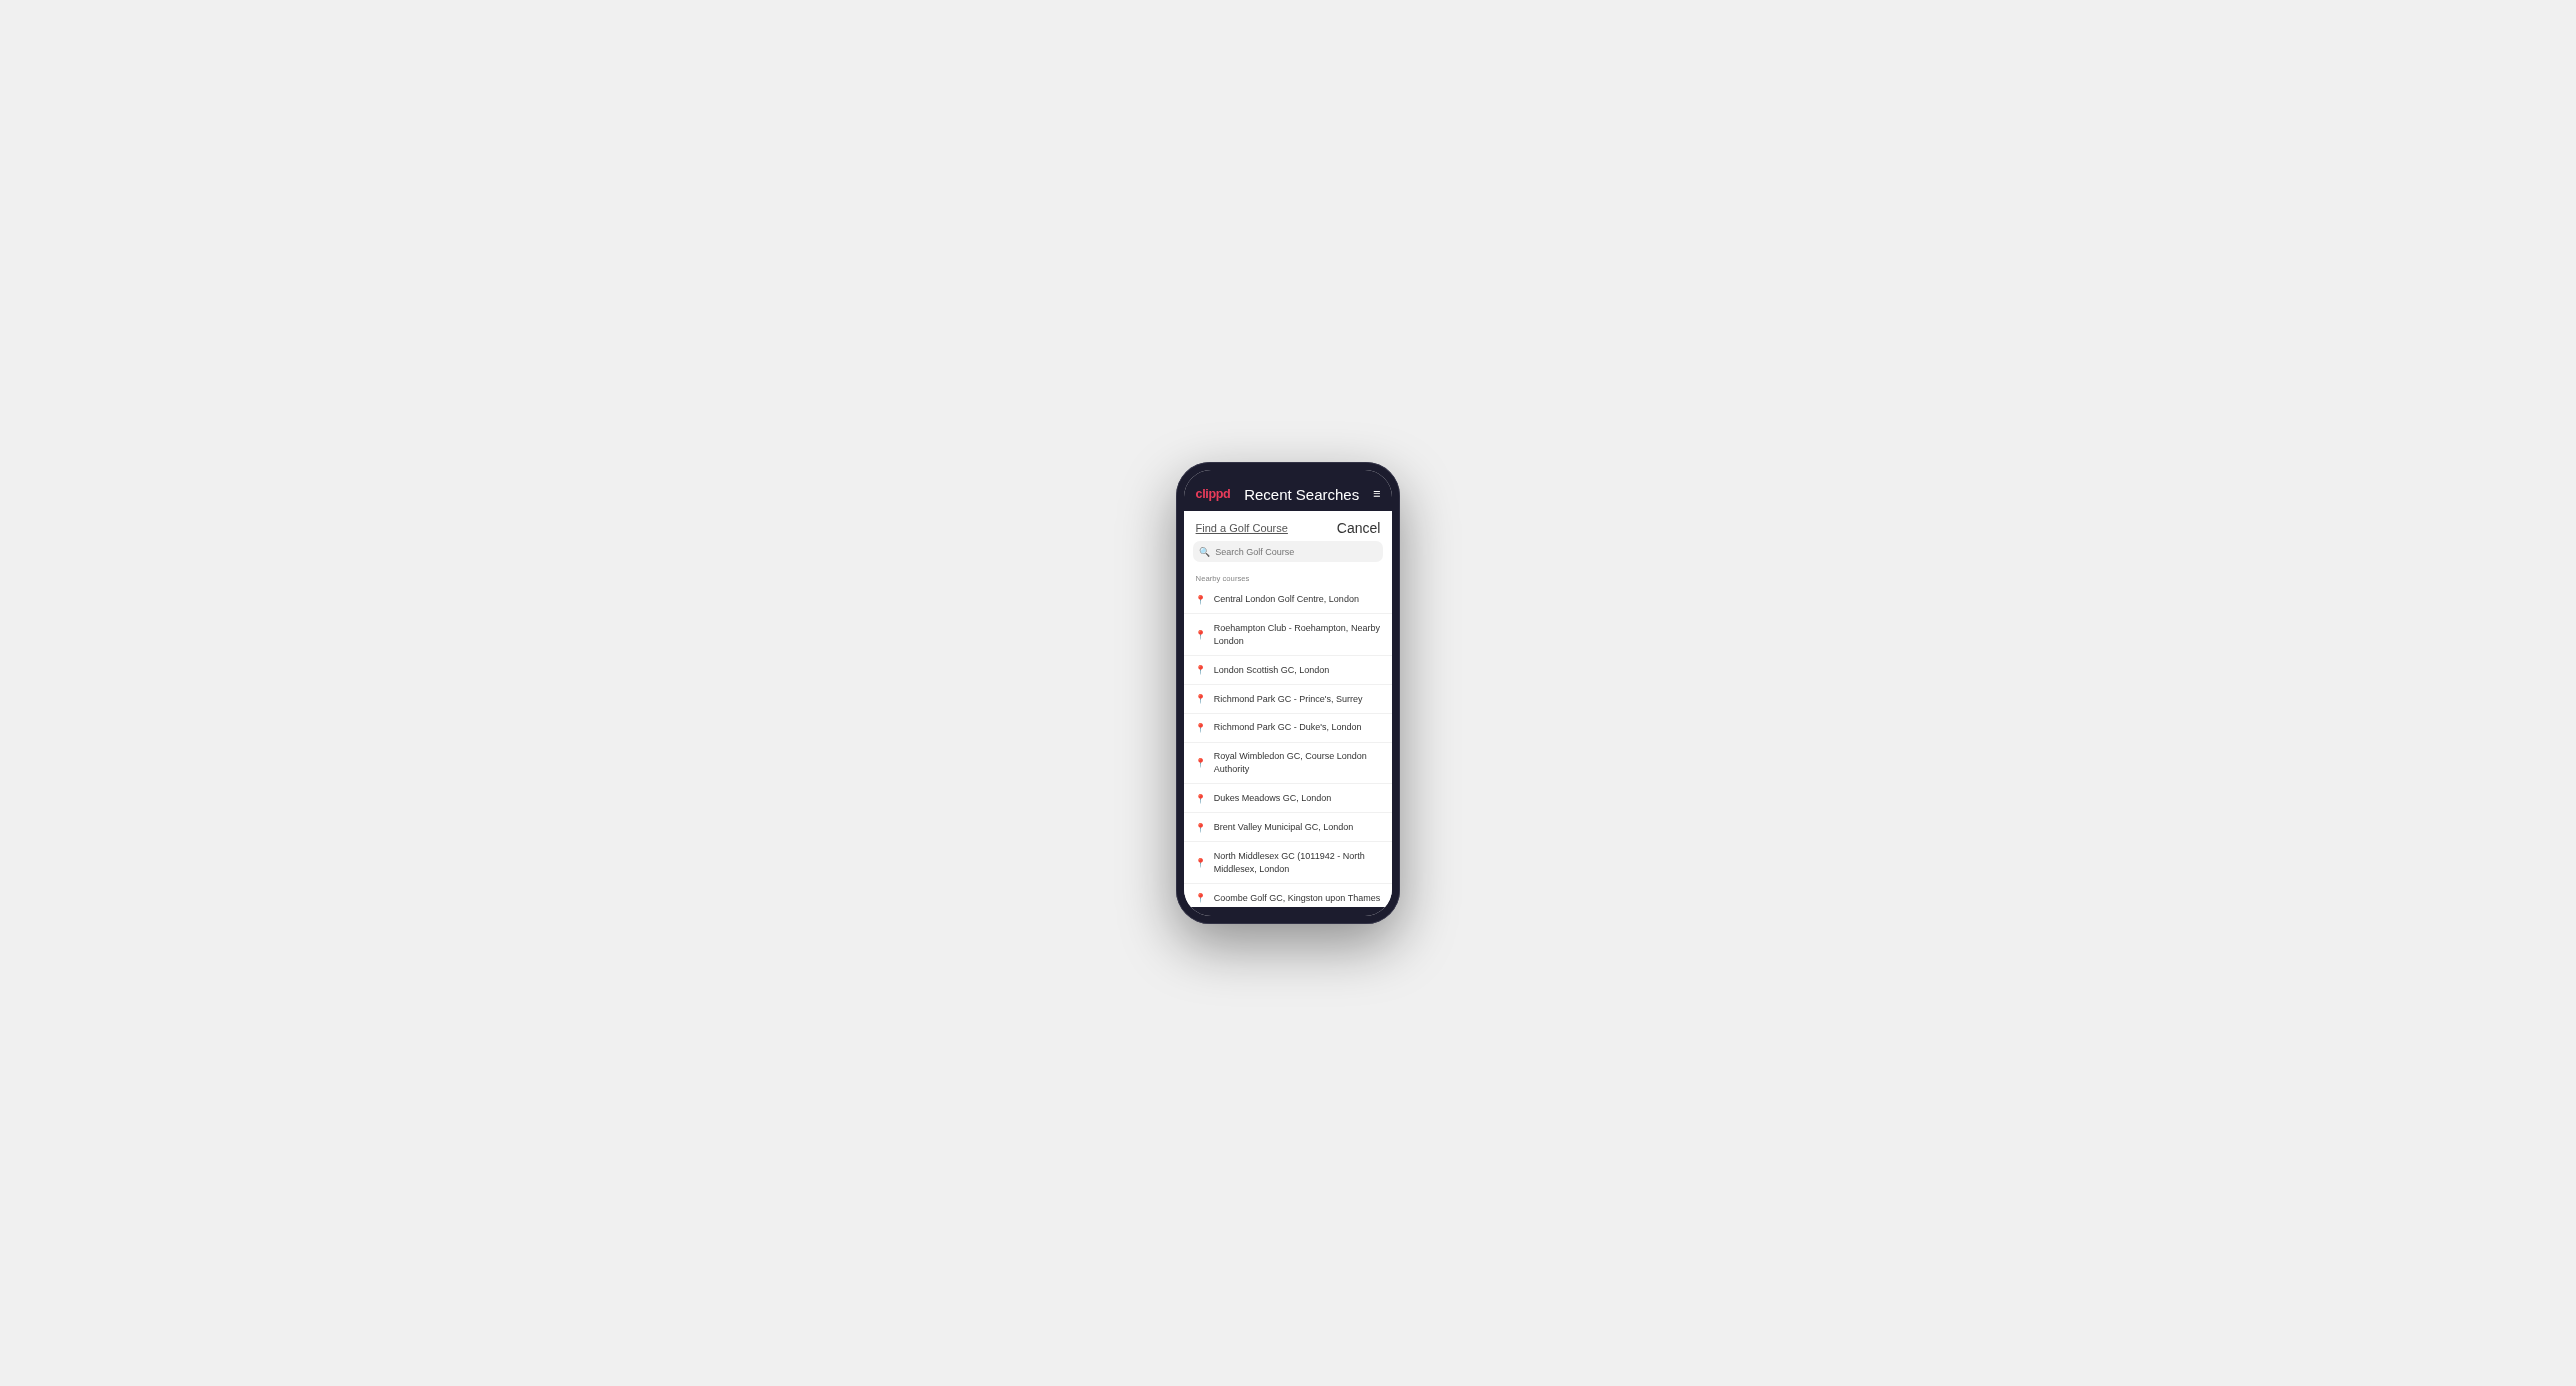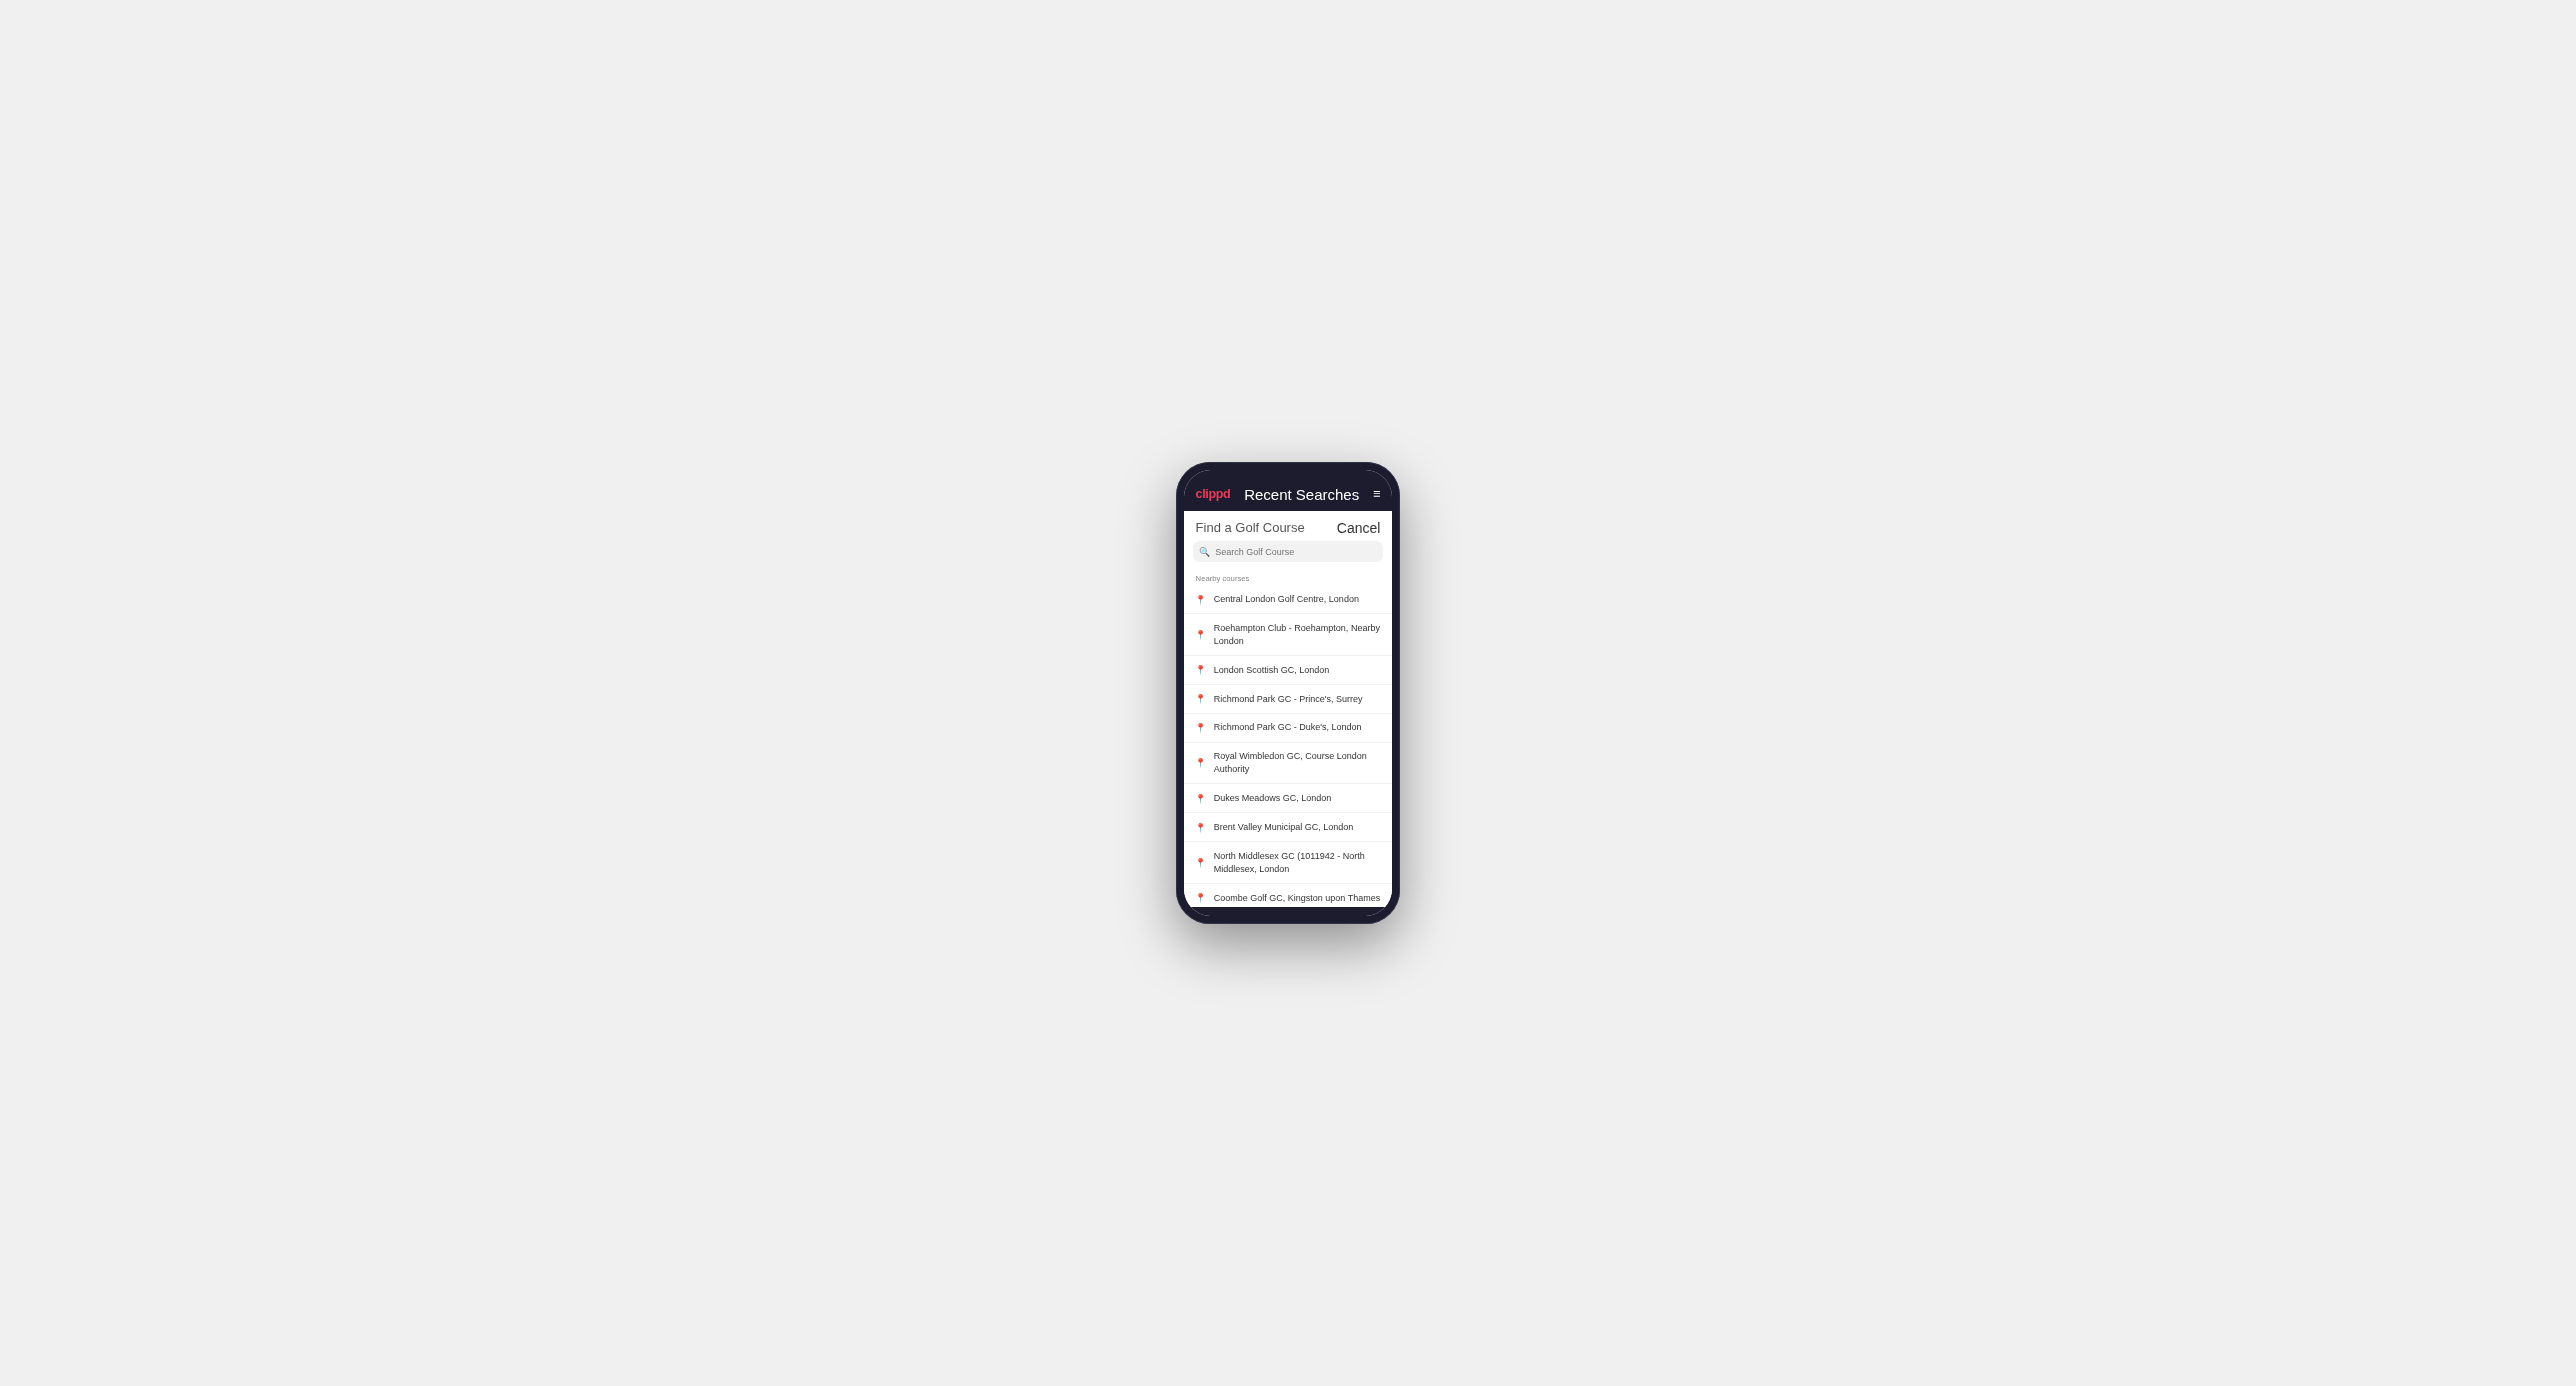--- a/index.html
+++ b/index.html
@@ -66,22 +66,23 @@
       background: #fff;
     }
     .find-bar {
       display: flex;
       align-items: center;
       justify-content: space-between;
       padding: 8.4px 11.2px 5.6px;
       background: #fff;
     }
     .find-label {
-      font-size: 13px;
+      font-size: 11px;
       color: #555;
+      text-decoration: underline;
     }
     .cancel-btn {
       font-size: 14px;
       color: #333;
       font-weight: 500;
       cursor: pointer;
     }
     .search-box {
       margin: 0 8.4px 5.6px;
       background: #f2f2f2;

